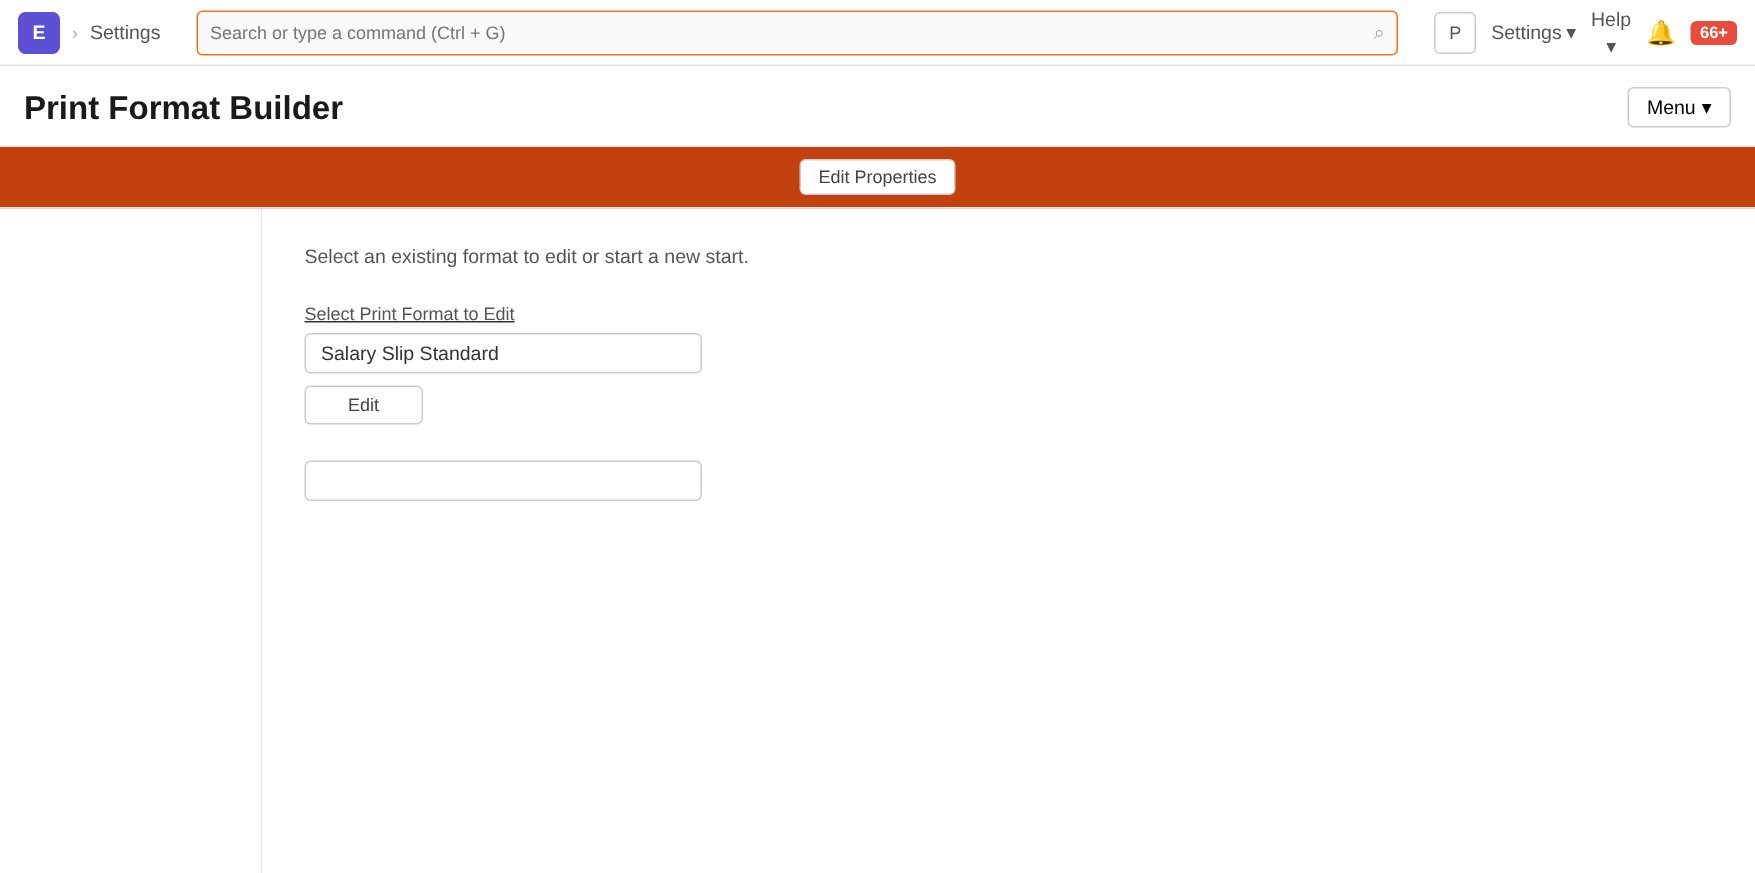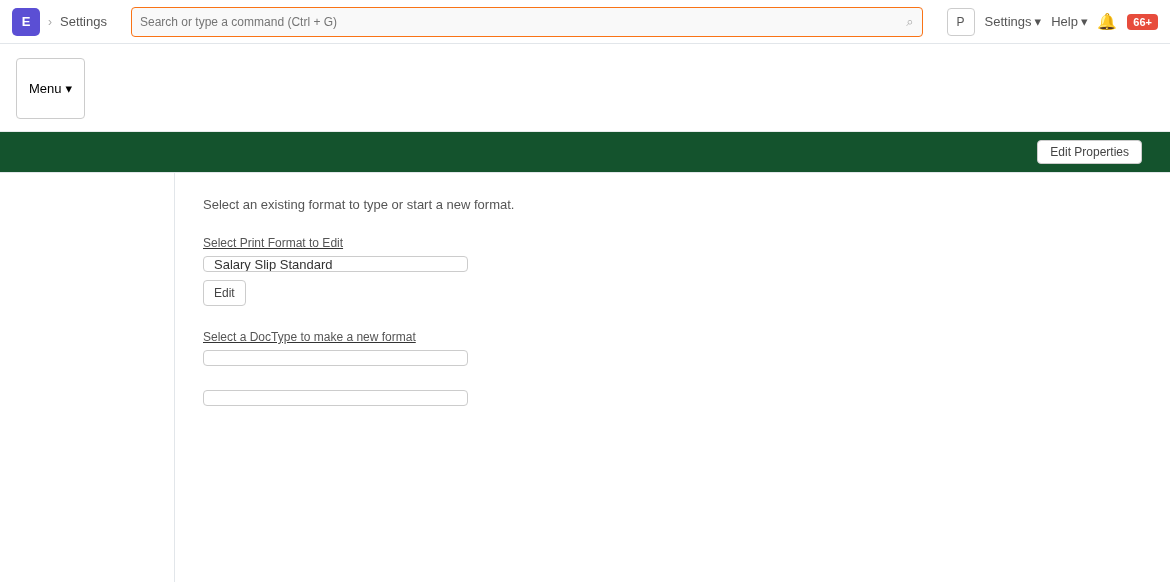--- a/index.html
+++ b/index.html
@@ -51,51 +51,51 @@
       width: 28px; height: 28px;
       border: 1px solid #ccc;
       border-radius: 4px;
       display: flex; align-items: center; justify-content: center;
       font-size: 12px; color: #555;
     }
     .topnav-settings-btn {
       font-size: 13px; color: #555; cursor: pointer; display: flex; align-items: center; gap: 3px;
     }
     .topnav-help-btn {
-      font-size: 13px; color: #555; cursor: pointer; display: flex; align-items: center; gap: 3px;
+      font-size: 13px; color: #555; cursor: pointer; display: flex; align-items: center; gap: 3px; flex-direction: column;
     }
     .topnav-bell { font-size: 16px; color: #888; cursor: pointer; }
     .topnav-notifications {
       background: #e74c3c; color: #fff; border-radius: 4px; padding: 2px 6px; font-size: 11px; font-weight: bold; cursor: pointer;
     }
 
     
     .page-header {
       display: flex; align-items: center; justify-content: space-between;
       padding: 14px 16px 12px 16px;
       border-bottom: 1px solid #e8eaec;
     }
     .page-title {
       font-size: 22px; font-weight: 600; color: #1a1a1a;
     }
     .menu-btn {
       border: 1px solid #ccc;
       background: #fff;
       border-radius: 4px;
-      padding: 22px 12px;
+      padding: 5px 12px;
       font-size: 13px;
       cursor: pointer;
       display: flex; align-items: center; gap: 4px;
     }
 
     
     .toolbar {
-      display: flex; justify-content: flex-end;
-      padding: 8px 28px;
-      background: #14532d;
+      display: flex; justify-content: center;
+      padding: 8px 12px;
+      background: #c2410c;
       border-bottom: 1px solid #e2e6ea;
     }
     .edit-props-btn {
       border: 1px solid #ccc;
       background: #fff;
       border-radius: 4px;
       padding: 4px 12px;
       font-size: 12px;
       cursor: pointer;
       color: #444;
@@ -131,35 +131,35 @@
       text-decoration: underline;
     }
     .form-label {
       font-size: 12px;
       color: #555;
       margin-bottom: 6px;
       display: block;
     }
     .form-input {
       width: 265px;
-      height: 16px;
+      height: 27px;
       border: 1px solid #ccc;
       border-radius: 4px;
       padding: 0 10px;
       font-size: 13px;
       color: #333;
       outline: none;
       background: #fff;
     }
 
     .btn-edit {
       border: 1px solid #ccc;
       background: #fff;
       border-radius: 4px;
-      padding: 5px 10px;
+      padding: 5px 28px;
       font-size: 12px;
       cursor: pointer;
       color: #444;
       margin-top: 8px;
     }
     .btn-create {
       border: 1px solid #ccc;
       background: #f7f7f7;
       border-radius: 4px;
       padding: 5px 14px;
@@ -197,53 +197,50 @@
       <span>▾</span>
     </div>
     <span class="topnav-bell">🔔</span>
     <div class="topnav-notifications">
       <span>66+</span>
     </div>
   </div>
 </nav>
 
 <div class="page-header">
+  <h1 class="page-title">Print Format Builder</h1>
   <button class="menu-btn">
     <span>Menu</span>
     <span>▾</span>
   </button>
 </div>
 
 <div class="toolbar">
   <button class="edit-props-btn">
     <span>Edit Properties</span>
   </button>
 </div>
 
 <div class="main-content">
 
   <div class="left-panel"></div>
 
   <div class="form-panel">
 
-    <p class="form-intro">Select an existing format to type or start a new format.</p>
+    <p class="form-intro">Select an existing format to edit or start a new start.</p>
 
     <div class="form-section">
       <label class="form-label">Select Print Format to Edit</label>
       <input class="form-input" type="text" value="Salary Slip Standard" style="">
       <br>
       <button class="btn-edit">
         <span>Edit</span>
       </button>
     </div>
 
-    <div class="form-section">
-      <label class="form-label">Select a DocType to make a new format</label>
-      <input class="form-input" type="text" placeholder="" style="">
-    </div>
 
     <div class="form-section">
       <input class="form-input" type="text" placeholder="" style="">
       <br>
     </div>
 
   </div>
 </div>
 
 </body></html>

